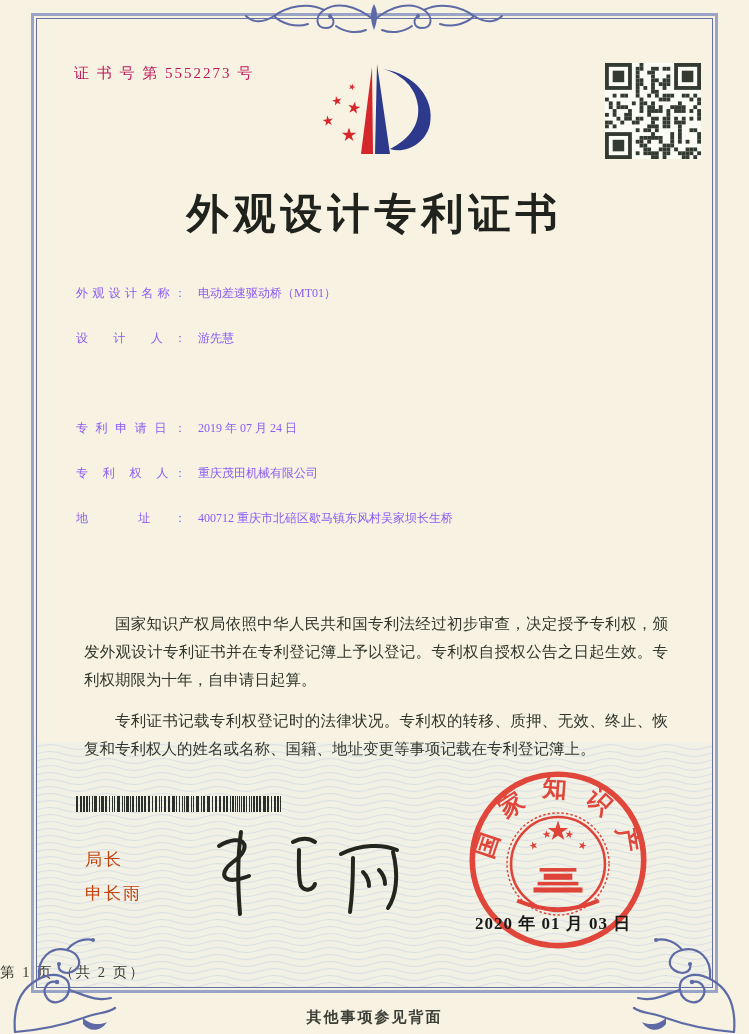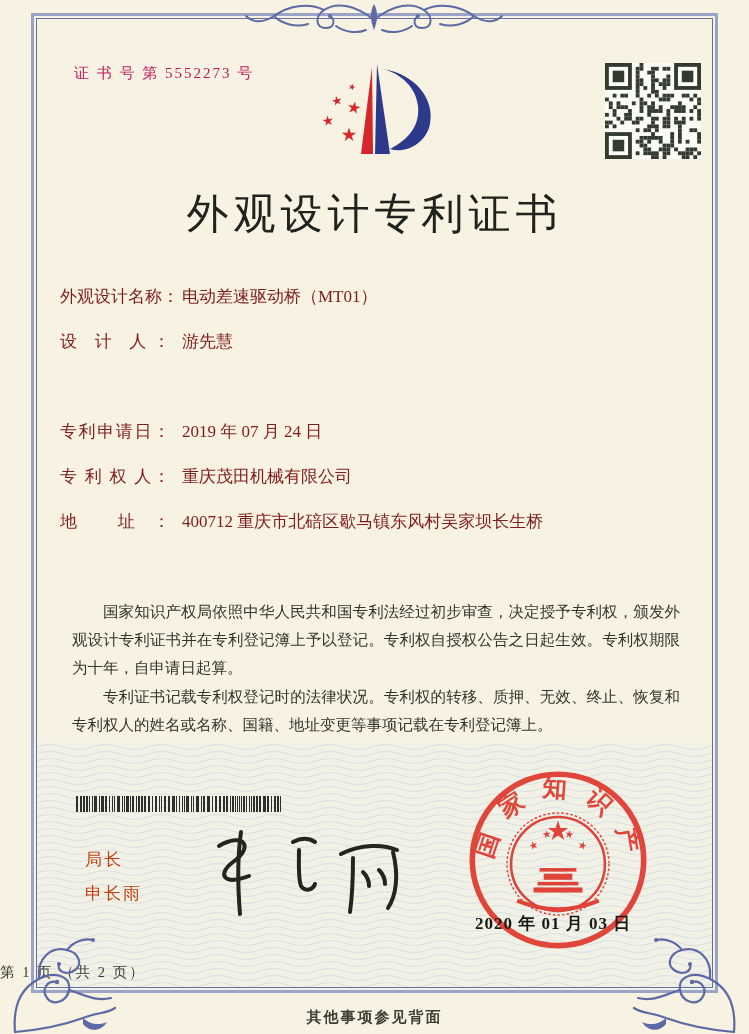--- a/index.html
+++ b/index.html
@@ -2,29 +2,29 @@
 <html><head>
 <meta charset="utf-8">
 <style>
   html,body{margin:0;padding:0;background:#d8d8d2;}
   .page{position:relative;width:749px;height:1034px;margin:0 auto;background:#f7f2e1;
         overflow:hidden;font-family:"Liberation Serif",serif;color:#2f322a;}
   .frame{position:absolute;left:31px;top:13px;width:681px;height:974px;border:3px solid #9aa4c7;}
   .frame-inner{position:absolute;inset:2px;border:1px solid #66719f;}
   .abs{position:absolute;}
   .cert-no{left:74px;top:64px;font-size:15px;letter-spacing:2px;color:#be185d;}
-  .title{left:0;top:186px;width:100%;text-align:center;font-size:42px;font-weight:normal;
+  .title{left:0;top:186px;width:100%;text-align:center;font-size:42px;font-weight:bold;
          letter-spacing:5px;color:#20231d;}
-  .row{left:60px;width:600px;height:22px;font-size:17px;color:#7f1d1d;white-space:nowrap;}
+  .row{left:76px;width:600px;height:22px;font-size:12px;color:#8b5cf6;white-space:nowrap;}
   .lbl{display:inline-block;width:110px;text-align:justify;text-align-last:justify;vertical-align:top;}
   .val{margin-left:12px;}
   .pair2{position:absolute;left:312px;top:0;}
   .paras{left:72px;top:598px;width:608px;font-size:15.5px;line-height:1.82;color:#33362c;
          text-align:justify;}
-  .paras p{margin:0;text-indent:2em;}
+  .paras p{margin:12px;text-indent:2em;}
   .signer{left:85px;font-size:17px;font-family:"Liberation Sans",sans-serif;color:#c2410c;letter-spacing:2px;}
   .seal-date{left:475px;top:912px;font-size:17px;font-weight:bold;color:#191a17;letter-spacing:1px;z-index:6;}
   .page-no{left:0;top:963px;width:100%;text-align:left;font-size:14.5px;letter-spacing:2px;color:#3a3d35;}
   .back-note{left:0;top:1008px;width:100%;text-align:center;font-size:15px;letter-spacing:2px;color:#3c3f37;font-weight:bold;}
   svg{display:block;}
 </style>
 </head>
 <body>
 
 <div class="page">

